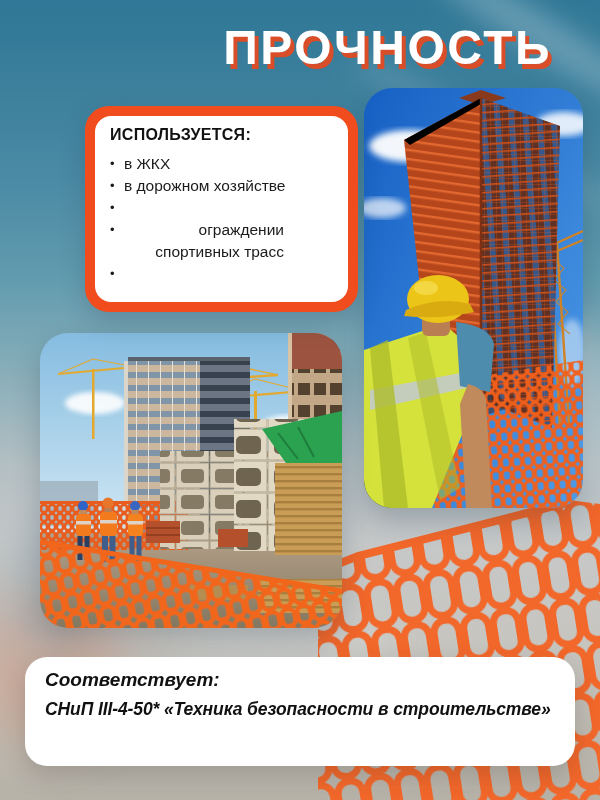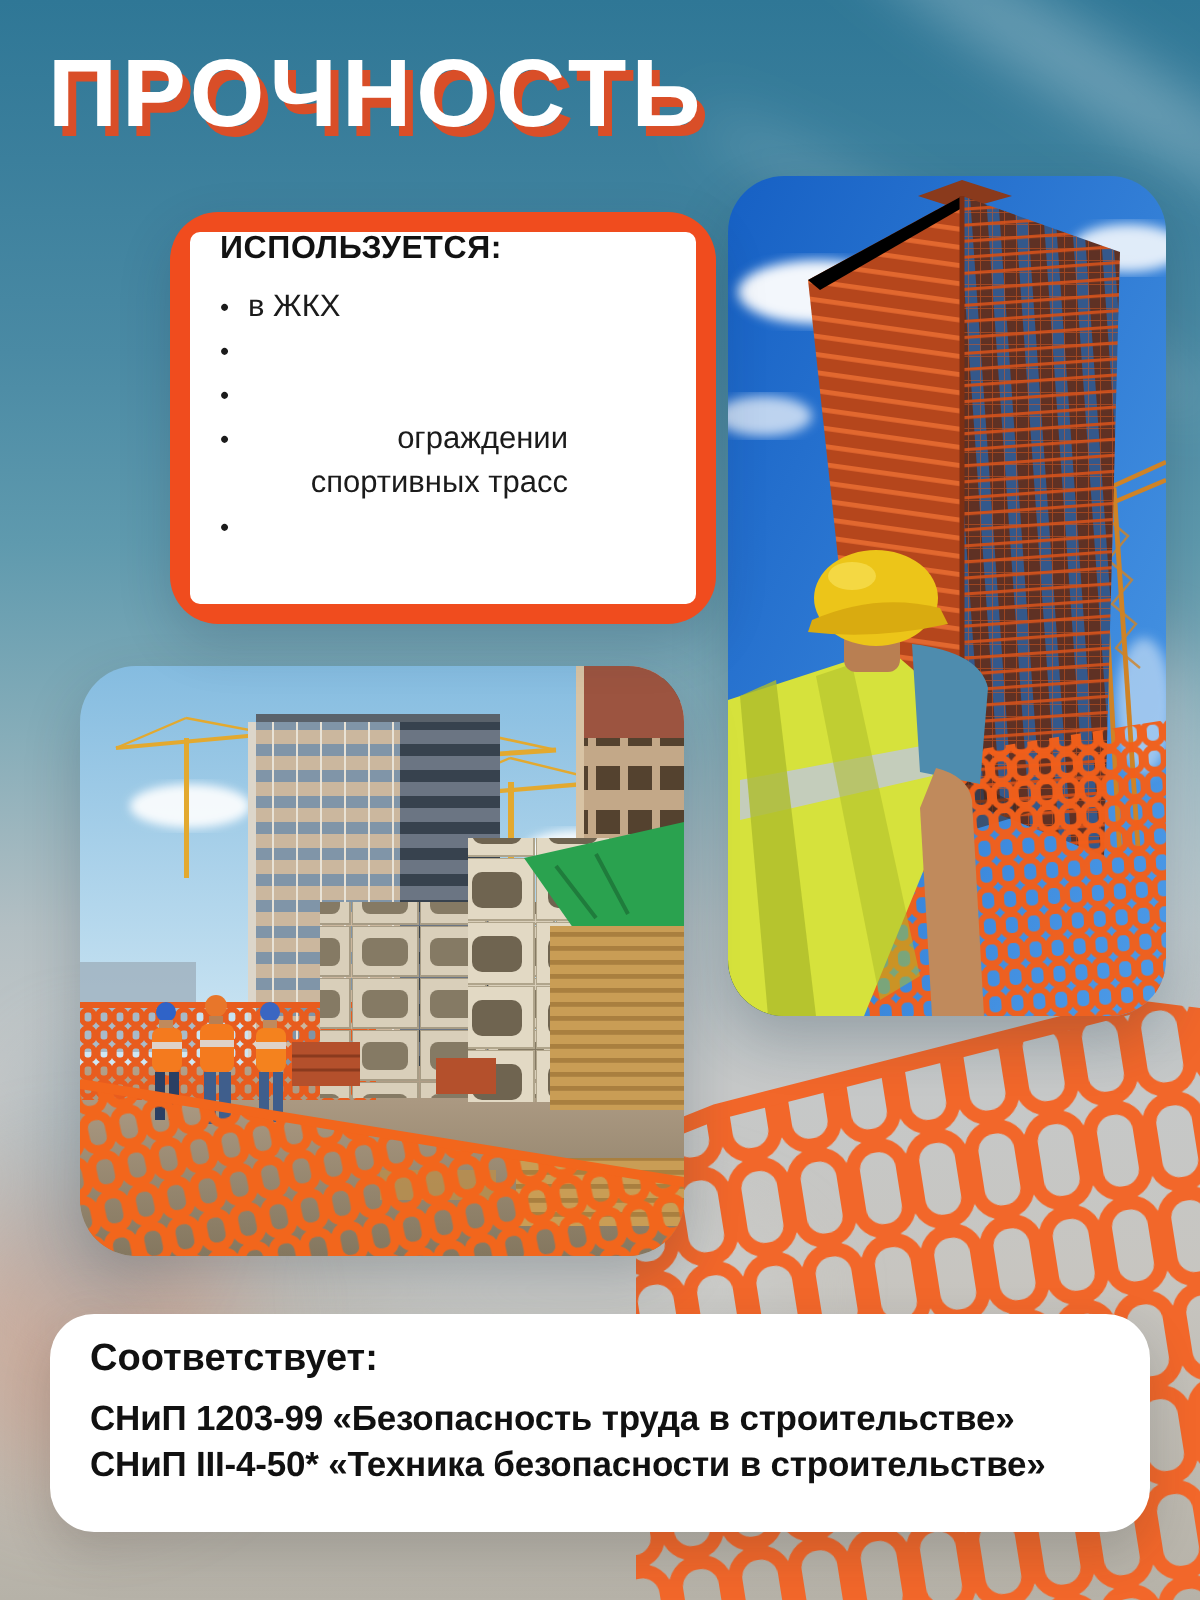--- a/index.html
+++ b/index.html
@@ -20,51 +20,51 @@
   .salmon{left:-30px;top:590px;width:150px;height:150px;background:#d09a83;opacity:.55;
     border-radius:50%;filter:blur(26px);}
   .smudge1{left:0px;top:520px;width:90px;height:140px;background:#8ba4b0;opacity:.35;
     border-radius:50%;filter:blur(20px);}
   .smudge2{left:545px;top:320px;width:60px;height:180px;background:#d6dee2;opacity:.5;
     border-radius:50%;filter:blur(16px);}
   .smudge3{left:180px;top:600px;width:220px;height:90px;background:#cfd2d2;opacity:.5;
     border-radius:50%;filter:blur(22px);}
 
   .title{
-    position:absolute;left:0;top:20px;width:552px;text-align:left;
+    position:absolute;left:0;top:20px;width:552px;text-align:right;
     font-size:48px;font-weight:900;letter-spacing:2.5px;color:#ffffff;
-    text-shadow:4px 5px 0 #d94e28;z-index:4;padding-left:24px;
+    text-shadow:4px 5px 0 #d94e28;z-index:4;
   }
 
   .usage-card{
     position:absolute;left:85px;top:106px;width:273px;height:206px;
     background:#f04c1e;border-radius:24px;z-index:3;
     box-shadow:0 10px 26px rgba(20,40,60,.18);
   }
   .usage-inner{
     position:absolute;left:10px;top:10px;right:10px;bottom:10px;
-    background:#ffffff;border-radius:5px;padding:0 15px 10px 15px;box-sizing:border-box;
+    background:#ffffff;border-radius:16px;padding:10px 15px 10px 15px;box-sizing:border-box;
   }
   .usage-heading{font-size:16px;font-weight:800;color:#121212;letter-spacing:.3px;margin-bottom:9px;}
   .usage-item{display:flex;align-items:flex-start;font-size:15.5px;font-weight:500;
     color:#1b1b1b;line-height:22px;}
   .usage-bullet{width:14px;flex:0 0 14px;text-align:left;font-size:13px;line-height:22px;}
   .usage-item .wrap-narrow{max-width:160px;display:inline-block;text-align:right;}
 
   .photo{position:absolute;overflow:hidden;z-index:2;box-shadow:0 12px 28px rgba(20,40,60,.22);}
   .photo-right{left:364px;top:88px;width:219px;height:420px;border-radius:28px;}
   .photo-left{left:40px;top:333px;width:302px;height:295px;border-radius:28px;}
   .photo svg{display:block;}
 
   .bg-mesh{position:absolute;left:318px;top:492px;width:282px;height:308px;z-index:1;}
 
   .compliance-card{
     position:absolute;left:25px;top:657px;width:550px;height:109px;
     background:#ffffff;border-radius:22px;z-index:3;box-sizing:border-box;
-    padding:12px 38px 0 20px;box-shadow:0 10px 24px rgba(40,40,40,.18);
+    padding:12px 38px 0 20px;box-shadow:0 10px 24px rgba(40,40,40,.18);font-style:italic;
   }
   .compliance-heading{font-size:19px;font-weight:800;color:#111;margin-bottom:7px;}
   .compliance-line{font-size:17.5px;font-weight:800;color:#111;line-height:23px;
     white-space:nowrap;letter-spacing:-.1px;}
 </style>
 </head>
 <body>
 
 <div class="page">
 
@@ -89,20 +89,21 @@
 
   <div class="usage-card">
     <div class="usage-inner">
       <div class="usage-heading">ИСПОЛЬЗУЕТСЯ:</div>
       <div class="usage-item">
         <span class="usage-bullet">•</span>
         <span>в ЖКХ</span>
       </div>
       <div class="usage-item">
         <span class="usage-bullet">•</span>
+        <span>в дорожном хозяйстве</span>
       </div>
       <div class="usage-item">
         <span class="usage-bullet">•</span>
       </div>
       <div class="usage-item">
         <span class="usage-bullet">•</span>
         <span class="wrap-narrow">ограждении спортивных трасс</span>
       </div>
       <div class="usage-item">
         <span class="usage-bullet">•</span>
@@ -295,17 +296,16 @@
         </g>
       </g>
 
       <polygon points="0,207 302,256 302,295 0,295" fill="url(#meshFG)"></polygon>
       <polyline points="0,209 302,258" stroke="#f2661c" stroke-width="5" fill="none"></polyline>
     </svg>
   </div>
 
   <div class="compliance-card">
     <div class="compliance-heading">Соответствует:</div>
-    <div class="compliance-line">СНиП 1203-99 «Безопасность труда в строительстве»</div>
     <div class="compliance-line">СНиП III-4-50* «Техника безопасности в строительстве»</div>
   </div>
 
 </div>
 
 </body></html>

